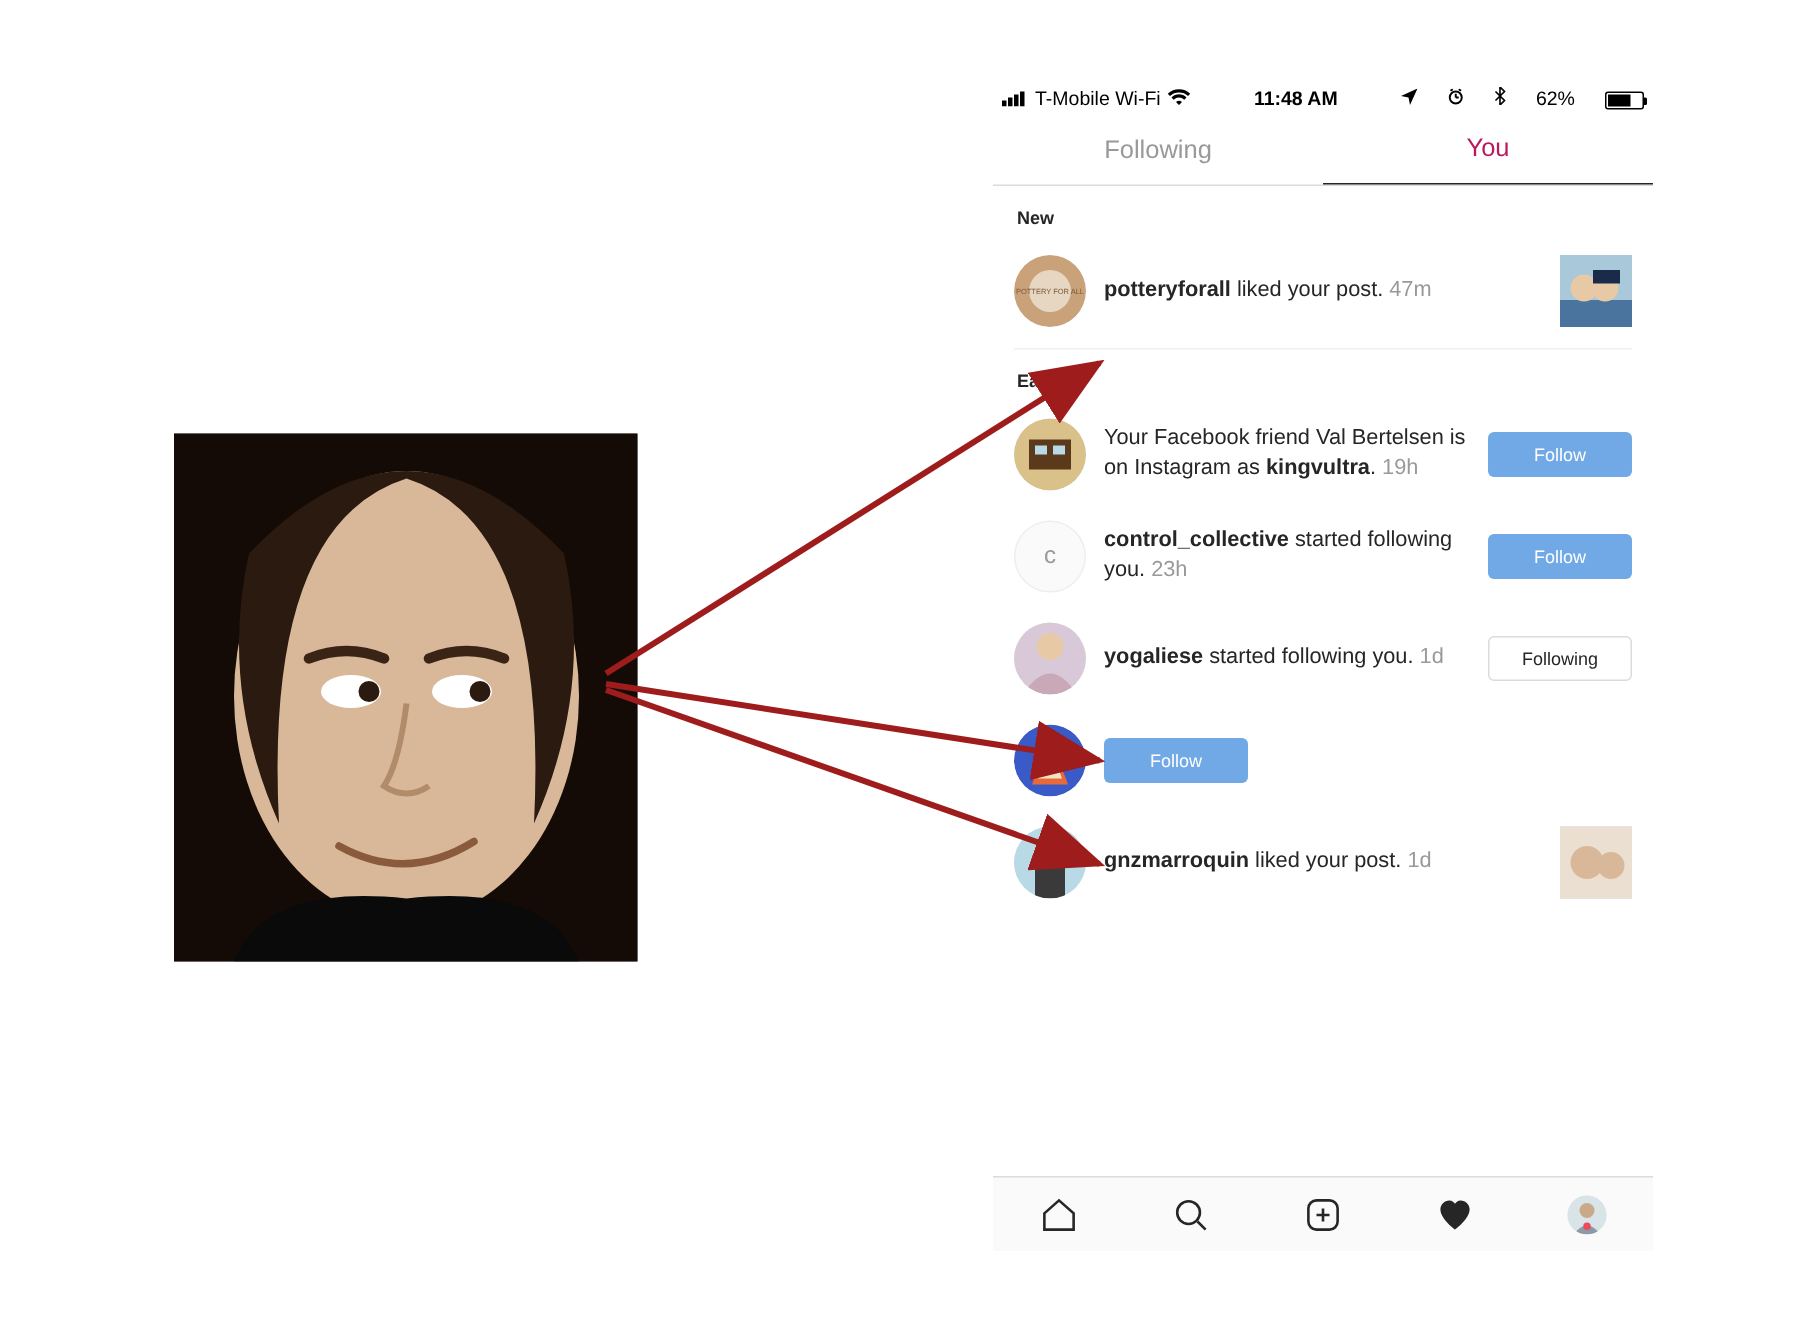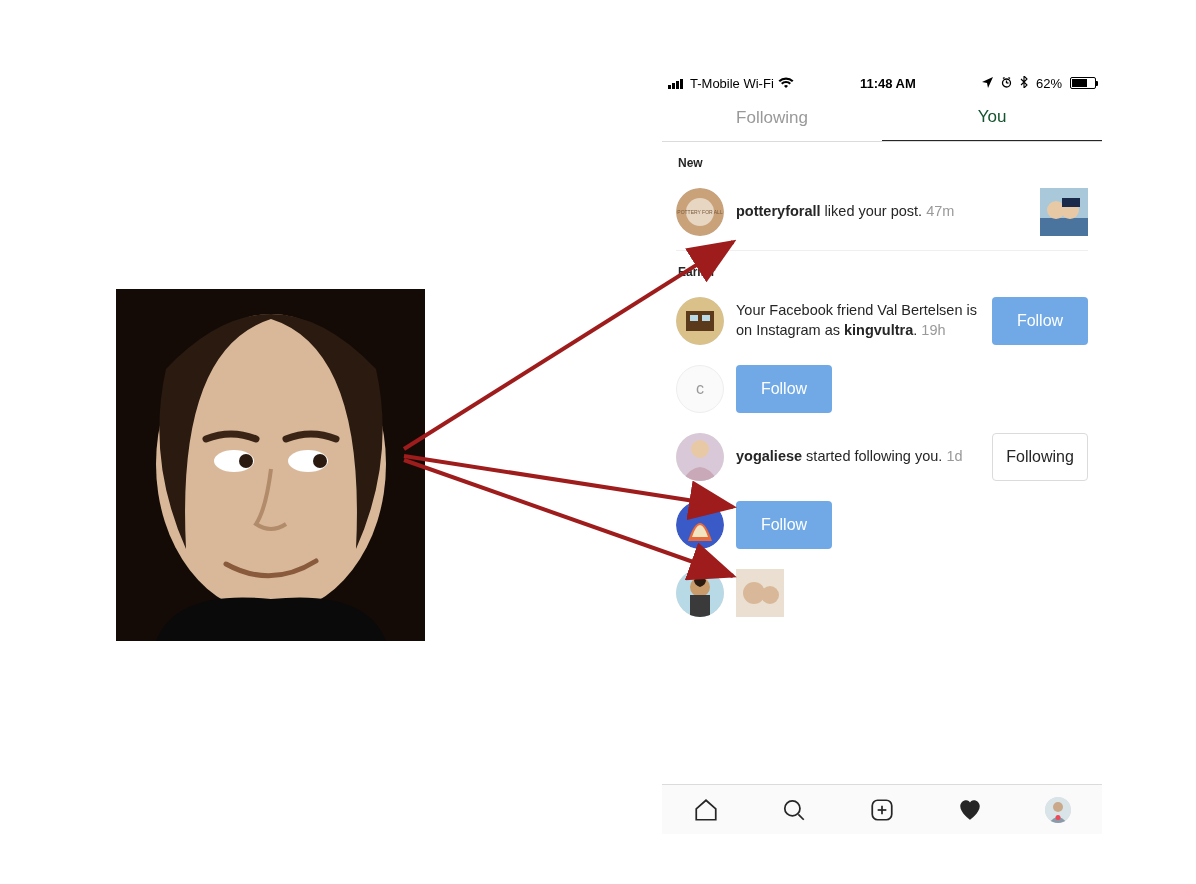--- a/index.html
+++ b/index.html
@@ -40,24 +40,23 @@
   .statusbar {
     height: 22px;
     width: 100%;
     display: flex;
     align-items: center;
     justify-content: space-between;
     padding: 0 6px;
     font-size: 13px;
     font-weight: 500;
     color: #000;
-    margin-top: 18px;
   }
   .status-left { display:flex; align-items:center; gap:4px; }
-  .status-right { display:flex; align-items:center; gap:8px; }
+  .status-right { display:flex; align-items:flex-end; gap:20px; }
   .signal svg, .wifi svg { display:block; }
   .battery {
     width: 26px; height: 12px;
     border: 1px solid #000; border-radius: 2px;
     position: relative;
     display:flex; align-items:center;
   }
   .battery::after {
     content:"";
     position:absolute; right:-3px; top:3px;
@@ -74,21 +73,21 @@
   .tab {
     flex:1;
     display:flex;
     align-items:center;
     justify-content:center;
     font-size: 17px;
     color: #999;
     cursor:pointer;
   }
   .tab.active {
-    color: #14532d;
+    color: #be185d;
     font-weight: 500;
     border-bottom: 1.5px solid #262626;
   }
 
   
   .feed {
     flex:1;
     overflow: hidden;
     padding: 0 14px;
   }
@@ -125,24 +124,24 @@
   .row-text .time { color:#999; }
   .thumb {
     width: 48px; height:48px;
     background:#ccc;
     flex-shrink:0;
     overflow:hidden;
   }
   .thumb svg { width:100%; height:100%; display:block; }
   .btn {
     flex-shrink:0;
-    height: 48px;
+    height: 30px;
     padding: 0 7px;
     border-radius: 4px;
-    font-size: 16px;
+    font-size: 12px;
     font-weight:500;
     display:flex; align-items:center; justify-content:center;
     cursor:pointer;
     min-width: 96px;
   }
   .btn-follow {
     background: #70a9e6;
     color:#fff;
     border:none;
   }
@@ -291,20 +290,23 @@
       <div class="row-text">
         <span>Your Facebook friend Val Bertelsen is on Instagram as </span><span class="bold">kingvultra</span><span>. </span><span class="time">19h</span>
       </div>
       <div class="btn btn-follow">Follow</div>
     </div>
 
     <div class="row">
       <div class="avatar" style="background:#fafafa;border:1px solid #eee;">
         <span>c</span>
       </div>
+      <div class="row-text">
+        <span class="bold">control_collective</span><span> started following you. </span><span class="time">23h</span>
+      </div>
       <div class="btn btn-follow">Follow</div>
     </div>
 
 
 
     <div class="row">
       <div class="avatar">
         <svg viewBox="0 0 48 48">
             <circle cx="24" cy="24" r="24" fill="#d9c9d8"></circle>
             <circle cx="24" cy="16" r="9" fill="#e8c9a6"></circle>
@@ -329,20 +331,23 @@
     </div>
 
     <div class="row">
       <div class="avatar">
         <svg viewBox="0 0 48 48">
             <circle cx="24" cy="24" r="24" fill="#b8d9e6"></circle>
             <circle cx="24" cy="18" r="10" fill="#c99a6a"></circle>
             <path d="M18 11 Q24 5 30 11 Q30 16 24 18 Q18 16 18 11 Z" fill="#2a1a10"></path>
             <rect x="14" y="26" width="20" height="22" fill="#3a3a3a"></rect>
           </svg>
+      </div>
+      <div class="row-text">
+        <span class="bold">gnzmarroquin</span><span> liked your post. </span><span class="time">1d</span>
       </div>
       <div class="thumb">
         <svg viewBox="0 0 48 48">
             <rect width="48" height="48" fill="#eadfd0"></rect>
             <circle cx="18" cy="24" r="11" fill="#d9b89a"></circle>
             <circle cx="34" cy="26" r="9" fill="#d9b89a"></circle>
           </svg>
       </div>
     </div>
 

